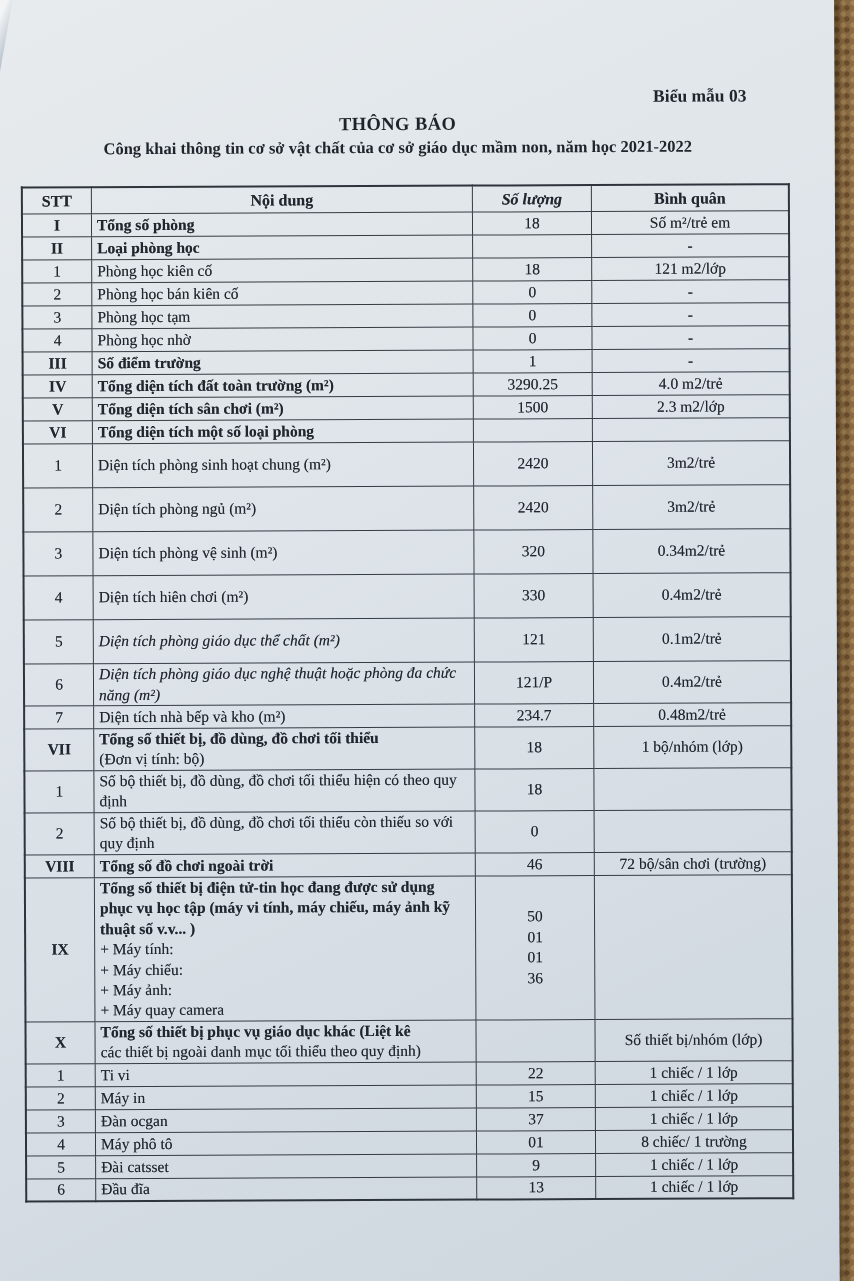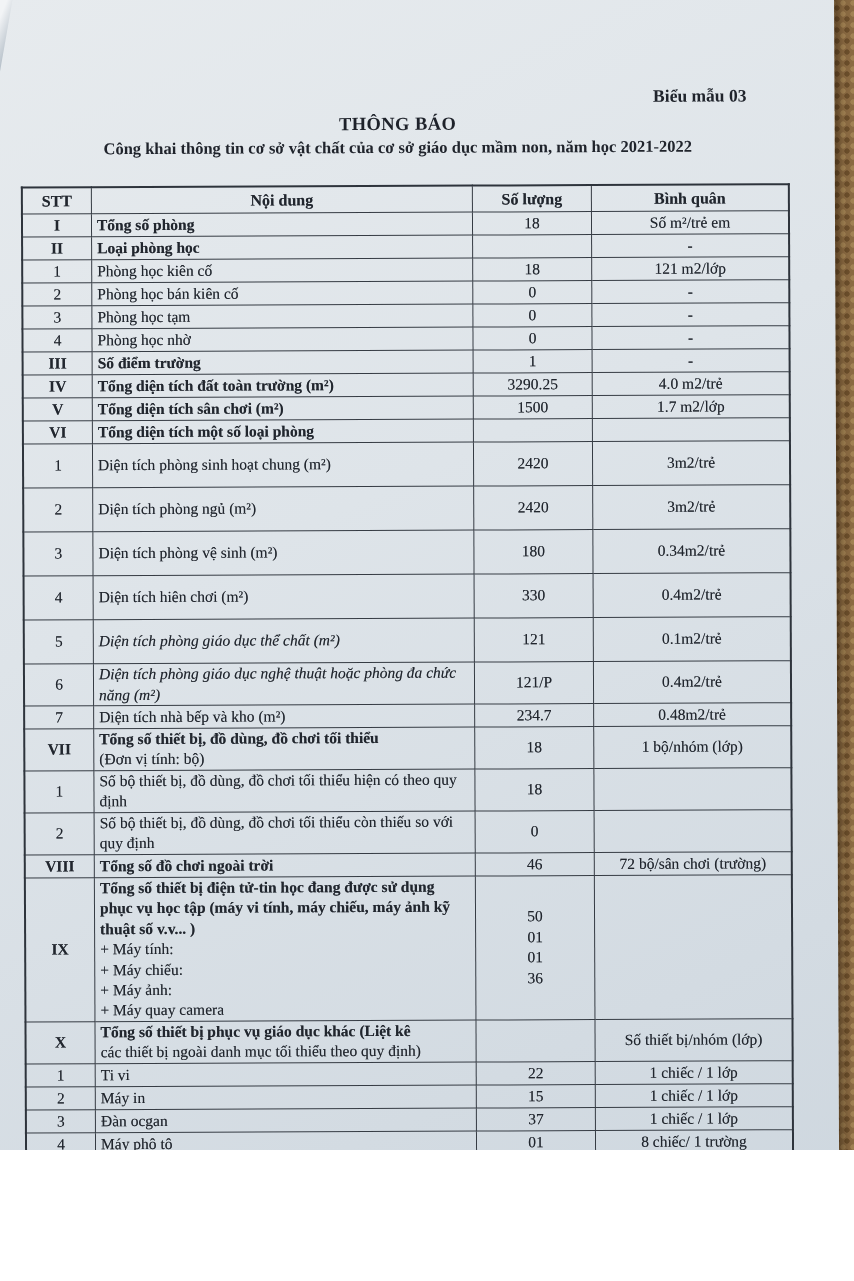--- a/index.html
+++ b/index.html
@@ -1,19 +1,19 @@
 <!DOCTYPE html>
 <html><head>
 <meta charset="utf-8">
 <style>
   html, body { margin:0; padding:0; width:854px; height:1281px; overflow:hidden; }
   body { font-family:"Liberation Serif","DejaVu Serif",serif; }
 
   .scene {
-    position:relative; width:854px; height:1150px; overflow:hidden;
+    position:relative; width:854px; height:1281px; overflow:hidden;
     background-color:#8a6a42;
     background-image:
       radial-gradient(circle at 3px 3px, #a18253 22%, transparent 28%),
       radial-gradient(circle at 7px 8px, #6b4e2b 22%, transparent 28%);
     background-size:10px 11px, 10px 11px;
   }
 
   .paper {
     position:absolute; left:-8px; top:-7px; width:842px; height:1296px;
     background:linear-gradient(155deg,#e7ebee 0%, #dee4e9 40%, #d3dbe2 78%, #cdd6de 100%);
@@ -51,21 +51,21 @@
     padding:0 5px;
     font-size:15.5px;
     line-height:1.32;
   }
   .info-table { border:2.2px solid #2e343c; }
   .info-table th {
     font-weight:bold; text-align:center; font-size:16px; padding:2px 4px;
   }
   .col-stt { width:60px; }
   .col-content { width:372px; }
-  .col-qty { width:110px; }
+  .col-qty { width:110px;font-style:italic; }
   .col-avg { width:188px;margin-top:24px; }
 
   .info-table tbody tr { height:23px; }
   .info-table tbody tr.tall { height:44px; }
 
   td.c-stt { text-align:center; }
   tr.section td.c-stt { font-weight:bold; }
   td.c-qty { text-align:center;margin-left:16px; }
   td.c-avg { text-align:center; }
   .ln.b { font-weight:bold; }
@@ -171,21 +171,21 @@
             <td class="c-avg">4.0 m2/trẻ</td>
           </tr>
           <tr class="section">
             <td class="c-stt">V</td>
             <td class="c-content">
               <div class="ln b">Tổng diện tích sân chơi (m²)</div>
             </td>
             <td class="c-qty">
               <div>1500</div>
             </td>
-            <td class="c-avg">1.7 m2/lớp</td>
+            <td class="c-avg">2.3 m2/lớp</td>
           </tr>
           <tr class="section">
             <td class="c-stt">VI</td>
             <td class="c-content">
               <div class="ln b">Tổng diện tích một số loại phòng</div>
             </td>
             <td class="c-qty"></td>
             <td class="c-avg"></td>
           </tr>
           <tr class="tall">
@@ -207,21 +207,21 @@
               <div>2420</div>
             </td>
             <td class="c-avg">3m2/trẻ</td>
           </tr>
           <tr class="tall">
             <td class="c-stt">3</td>
             <td class="c-content">
               <div class="ln">Diện tích phòng vệ sinh (m²)</div>
             </td>
             <td class="c-qty">
-              <div>180</div>
+              <div>320</div>
             </td>
             <td class="c-avg">0.34m2/trẻ</td>
           </tr>
           <tr class="tall">
             <td class="c-stt">4</td>
             <td class="c-content">
               <div class="ln">Diện tích hiên chơi (m²)</div>
             </td>
             <td class="c-qty">
               <div>330</div>

